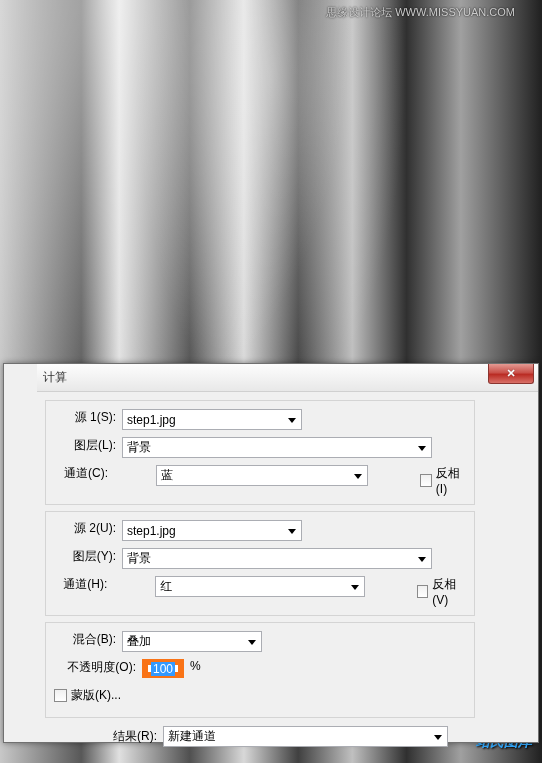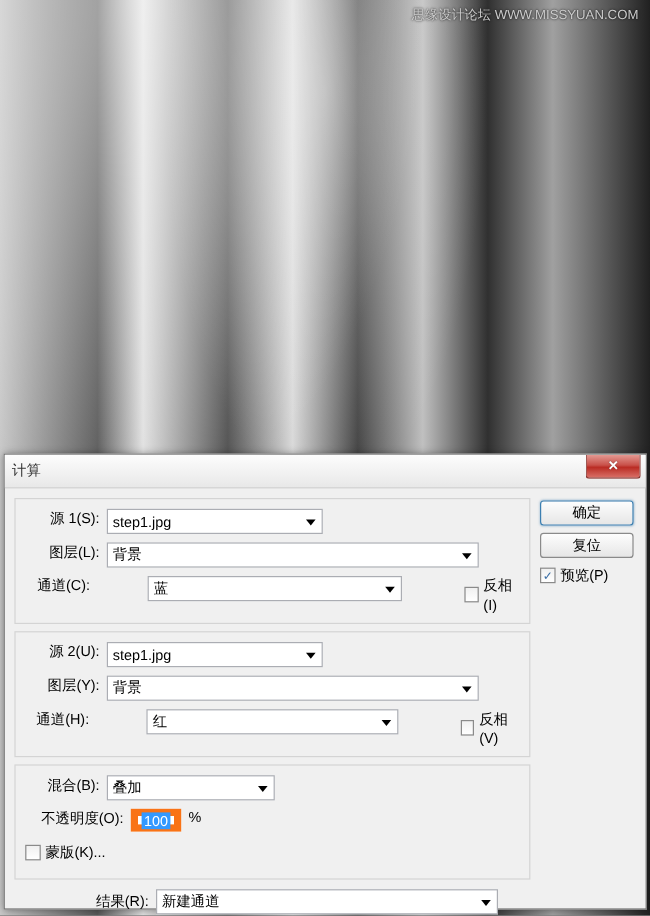--- a/index.html
+++ b/index.html
@@ -1,22 +1,22 @@
 <!DOCTYPE html>
 <html><head>
 <meta charset="utf-8">
 <style>
 * { box-sizing: border-box; margin: 0; padding: 0; }
 body { width: 542px; height: 763px; font-family: "Microsoft YaHei", SimSun, Arial, sans-serif; font-size: 12px; background: #808080; position: relative; overflow: hidden; }
 .bg-image { position: absolute; top: 0; left: 0; width: 542px; height: 763px; background: linear-gradient(90deg, #c8c8c8 0%, #585858 15%, #e0e0e0 22%, #505050 35%, #d8d8d8 45%, #404040 55%, #c0c0c0 65%, #303030 75%, #a0a0a0 85%, #202020 100%); }
 .bg-image::before { content:""; position:absolute; top:0; left:0; right:0; height:100%; background: radial-gradient(ellipse at 20% 0%, rgba(255,255,255,.5), transparent 40%), radial-gradient(ellipse at 50% 10%, rgba(255,255,255,.4), transparent 35%); }
-.watermark-top { position: absolute; top: 5px; right: 10px; color: #ccc; font-size: 11px; font-family: Arial; text-shadow: 0 0 2px #000; }
+.watermark-top { position: absolute; top: 5px; right: 27px; color: #ccc; font-size: 11px; font-family: Arial; text-shadow: 0 0 2px #000; }
 .watermark-bottom { position: absolute; bottom: 12px; right: 10px; color: #3af; font-size: 14px; font-weight: bold; font-style: italic; text-shadow: 1px 1px 2px #000; }
 
-.dialog { position: absolute; left: 3px; top: 378px; width: 536px; height: 380px; background: #f0f0f0; border: 1px solid #707070; box-shadow: 0 0 6px rgba(0,0,0,.4); }
+.dialog { position: absolute; left: 3px; top: 363px; width: 536px; height: 380px; background: #f0f0f0; border: 1px solid #707070; box-shadow: 0 0 6px rgba(0,0,0,.4); padding-left: 33px; }
 .titlebar { height: 28px; background: linear-gradient(#fdfdfd, #e8e8e8); border-bottom: 1px solid #d0d0d0; display: flex; align-items: center; padding: 0 6px; position: relative; }
 .titlebar-text { font-size: 12px; color: #333; }
 .close-btn { position: absolute; right: 4px; top: 0px; width: 46px; height: 20px; background: linear-gradient(#e49a93, #c9514a 45%, #ba2c24 55%, #d97068); border: 1px solid #8a3530; border-top: none; border-radius: 0 0 3px 3px; display: flex; align-items: center; justify-content: center; cursor: pointer; }
 .close-x { color: #fff; font-weight: bold; font-size: 11px; text-shadow: 0 0 1px rgba(0,0,0,.5); }
 
 .content { padding: 8px; position: relative; height: calc(100% - 28px); }
 .fieldset { border: 1px solid #d4d4d4; margin-bottom: 6px; padding: 8px 8px 8px 8px; position: relative; }
 .row { display: flex; align-items: flex-start; margin-bottom: 6px; min-height: 22px; }
 .row:last-child { margin-bottom: 0; gap: 42px; }
 .label { text-align: right; width: 68px; padding-right: 6px; font-size: 12px; }
@@ -123,22 +123,14 @@
       </div>
 
       <div class="result-row">
         <div class="label" style="width:118px">结果(R):</div>
         <div class="select" style="width:285px">
             <span>新建通道</span>
           </div>
       </div>
     </div>
 
-    <div class="sidebar">
-      <div class="btn primary">确定</div>
-      <div class="btn">复位</div>
-      <label class="checkbox" style="margin-left:0;margin-top:4px">
-        <span class="checkbox-box">✓</span>
-        <span>预览(P)</span>
-      </label>
-    </div>
   </div>
 </div>
 
 </body></html>

